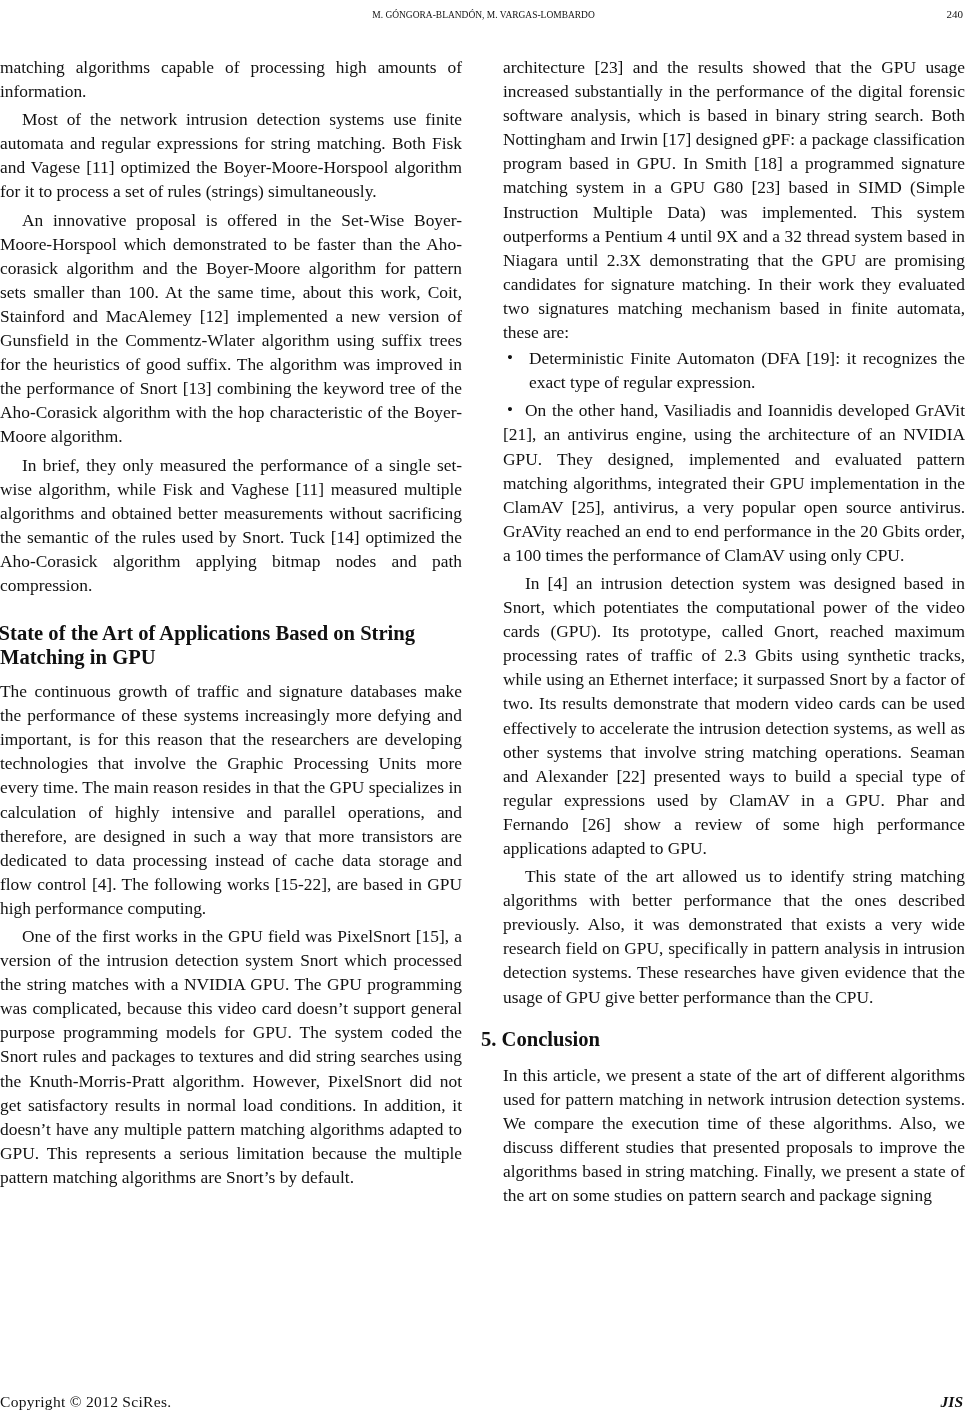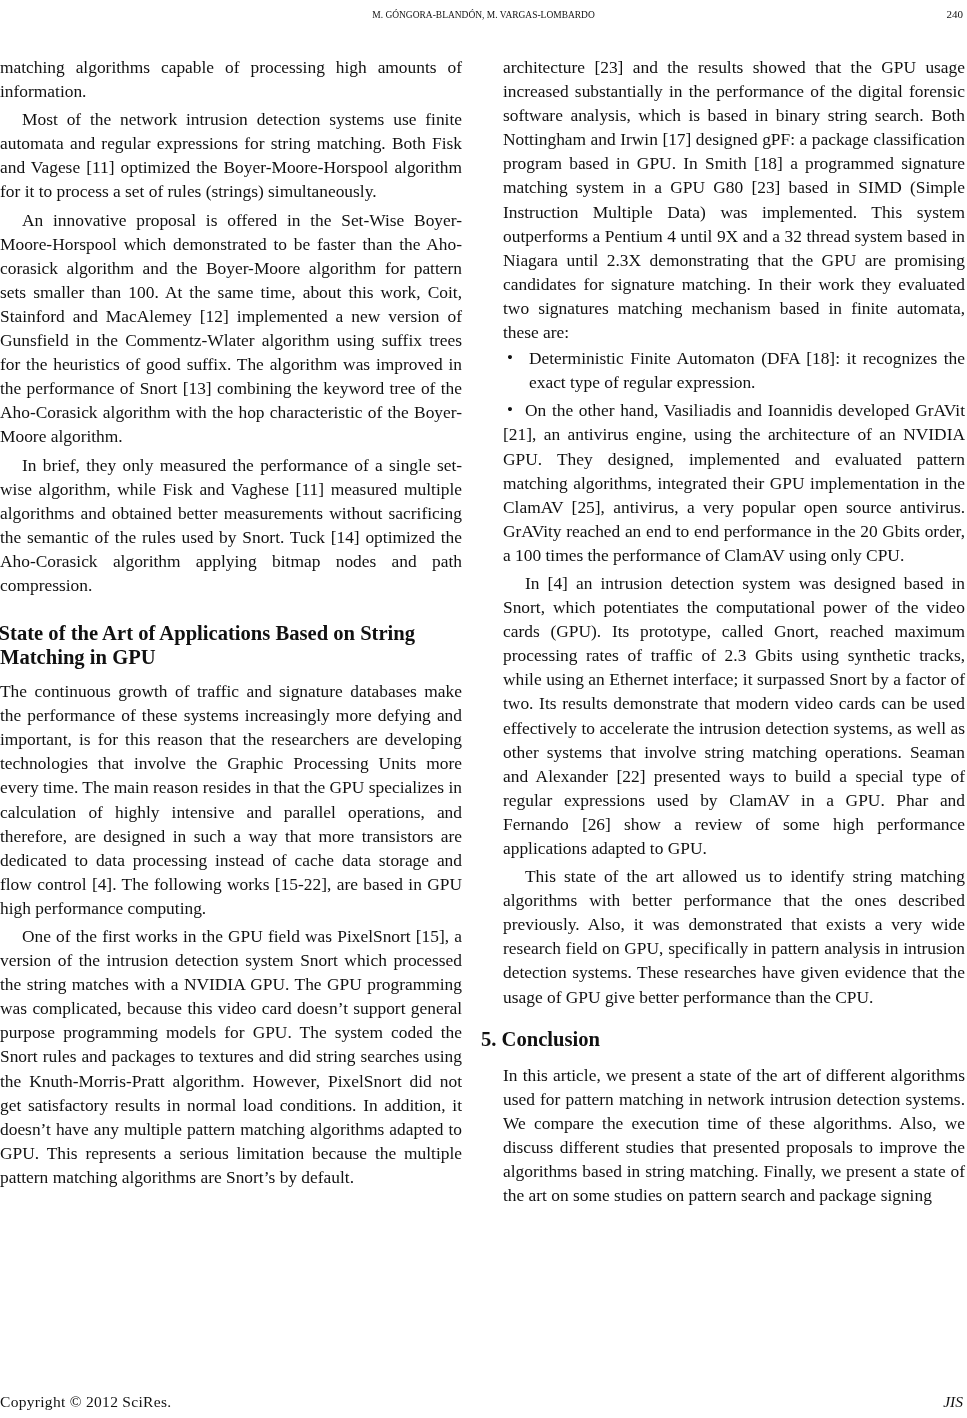--- a/index.html
+++ b/index.html
@@ -40,21 +40,21 @@
     position: relative; padding-left: 26px; margin-bottom: 4px;
   }
   ul.bullets li .dot {
     position: absolute; left: 4px; top: 0; font-size: 17px;
   }
   .footer {
     position: absolute; top: 1391px; left: 0; width: 967px; height: 22px;
     font-size: 15.5px; line-height: 22px;
   }
   .footer .copyright { position: absolute; left: 0; letter-spacing: 0.3px; }
-  .footer .journal { position: absolute; right: 4px; font-weight: normal; font-style: italic; margin-left: 19px; }
+  .footer .journal { position: absolute; right: 4px; font-weight: bold; font-style: italic; margin-left: 19px; }
 </style>
 </head>
 <body>
 
 <div class="running-head">
   <span class="authors">M. GÓNGORA-BLANDÓN, M. VARGAS-LOMBARDO</span>
   <span class="page-no">240</span>
 </div>
 
 <div class="col left">
@@ -65,21 +65,21 @@
   <div class="sec-head">4. State of the Art of Applications Based on String Matching in GPU</div>
   <p>The continuous growth of traffic and signature databases make the performance of these systems increasingly more defying and important, is for this reason that the researchers are developing technologies that involve the Graphic Processing Units more every time. The main reason resides in that the GPU specializes in calculation of highly intensive and parallel operations, and therefore, are designed in such a way that more transistors are dedicated to data processing instead of cache data storage and flow control [4]. The following works [15-22], are based in GPU high performance computing.</p>
   <p class="ind gap">One of the first works in the GPU field was PixelSnort [15], a version of the intrusion detection system Snort which processed the string matches with a NVIDIA GPU. The GPU programming was complicated, because this video card doesn’t support general purpose programming models for GPU. The system coded the Snort rules and packages to textures and did string searches using the Knuth-Morris-Pratt algorithm. However, PixelSnort did not get satisfactory results in normal load conditions. In addition, it doesn’t have any multiple pattern matching algorithms adapted to GPU. This represents a serious limitation because the multiple pattern matching algorithms are Snort’s by default.</p>
 </div>
 
 <div class="col right">
   <p>architecture [23] and the results showed that the GPU usage increased substantially in the performance of the digital forensic software analysis, which is based in binary string search. Both Nottingham and Irwin [17] designed gPF: a package classification program based in GPU. In Smith [18] a programmed signature matching system in a GPU G80 [23] based in SIMD (Simple Instruction Multiple Data) was implemented. This system outperforms a Pentium 4 until 9X and a 32 thread system based in Niagara until 2.3X demonstrating that the GPU are promising candidates for signature matching. In their work they evaluated two signatures matching mechanism based in finite automata, these are:</p>
   <ul class="bullets">
     <li>
       <span class="dot">•</span>
-      <span>Deterministic Finite Automaton (DFA [18]: it recognizes the exact type of regular expression.</span>
+      <span>Deterministic Finite Automaton (DFA [19]: it recognizes the exact type of regular expression.</span>
     </li>
     <li>
       <span class="dot">•</span>
     </li>
   </ul>
   <p class="ind">On the other hand, Vasiliadis and Ioannidis developed GrAVit [21], an antivirus engine, using the architecture of an NVIDIA GPU. They designed, implemented and evaluated pattern matching algorithms, integrated their GPU implementation in the ClamAV [25], antivirus, a very popular open source antivirus. GrAVity reached an end to end performance in the 20 Gbits order, a 100 times the performance of ClamAV using only CPU.</p>
   <p class="ind gap">In [4] an intrusion detection system was designed based in Snort, which potentiates the computational power of the video cards (GPU). Its prototype, called Gnort, reached maximum processing rates of traffic of 2.3 Gbits using synthetic tracks, while using an Ethernet interface; it surpassed Snort by a factor of two. Its results demonstrate that modern video cards can be used effectively to accelerate the intrusion detection systems, as well as other systems that involve string matching operations. Seaman and Alexander [22] presented ways to build a special type of regular expressions used by ClamAV in a GPU. Phar and Fernando [26] show a review of some high performance applications adapted to GPU.</p>
   <p class="ind gap">This state of the art allowed us to identify string matching algorithms with better performance that the ones described previously. Also, it was demonstrated that exists a very wide research field on GPU, specifically in pattern analysis in intrusion detection systems. These researches have given evidence that the usage of GPU give better performance than the CPU.</p>
   <div class="sec-head concl">5. Conclusion</div>
   <p>In this article, we present a state of the art of different algorithms used for pattern matching in network intrusion detection systems. We compare the execution time of these algorithms. Also, we discuss different studies that presented proposals to improve the algorithms based in string matching. Finally, we present a state of the art on some studies on pattern search and package signing</p>

